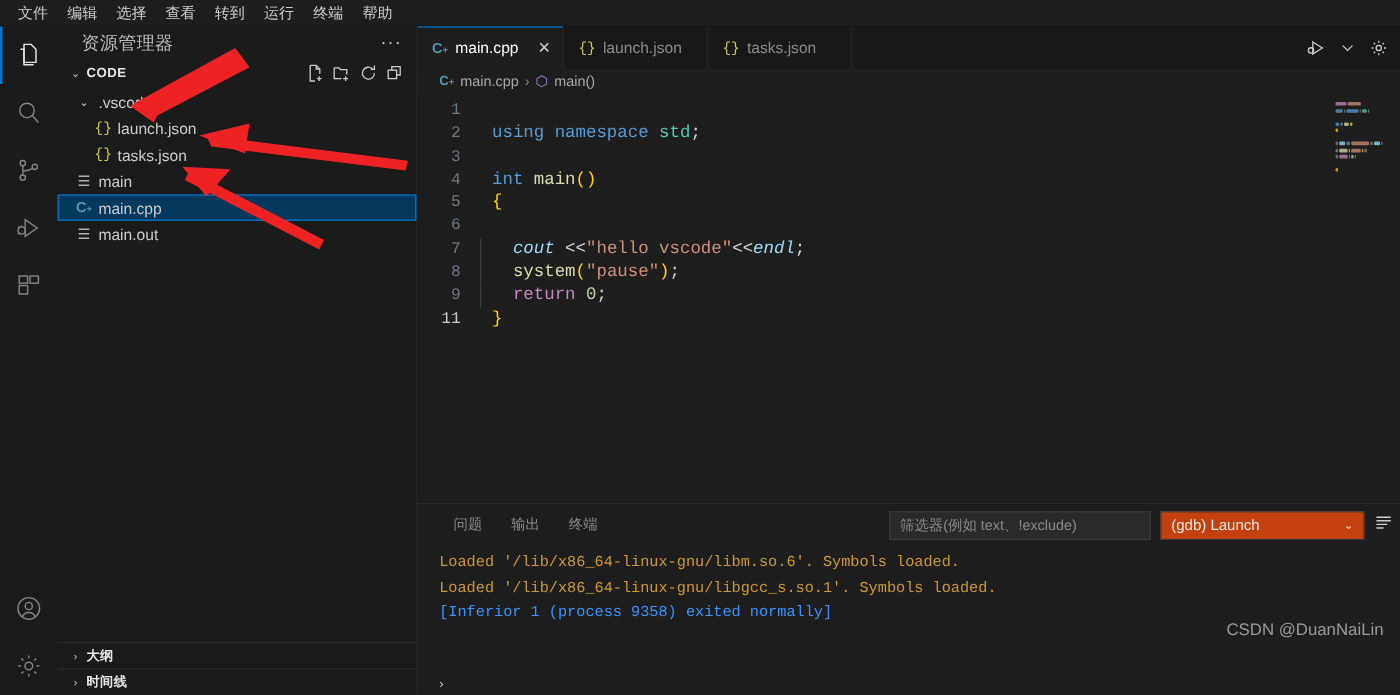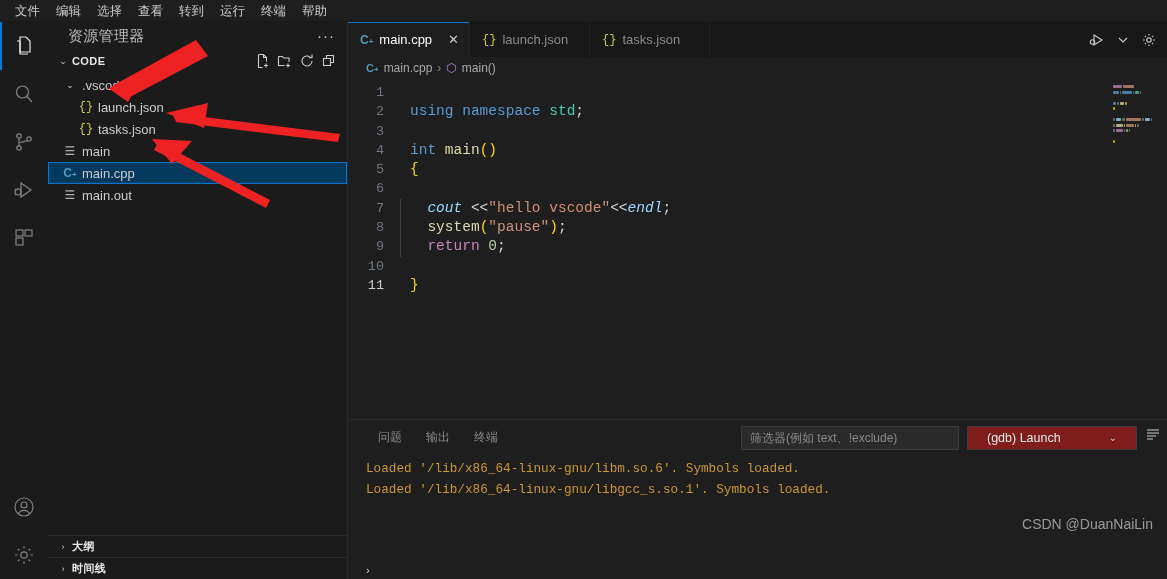--- a/index.html
+++ b/index.html
@@ -145,29 +145,29 @@
   .panel { height: 160px; background: #1e1e1e; border-top: 1px solid #2b2b2b; display: flex; flex-direction: column; }
   .panel-head { height: 35px; display: flex; align-items: center; padding-left: 18px; gap: 0; }
   .ptab {
     font-size: 12px; color: #8a8a8a; padding: 0 12px; height: 35px; display: flex;
     align-items: center; position: relative; cursor: pointer; white-space: nowrap;
   }
   .ptab.active { color: #e7e7e7; }
   .ptab.active::after {
     content: ""; position: absolute; left: 10px; right: 10px; bottom: 0; height: 1px; background: #0078d4;
   }
-  .panel-head-right { margin-left: auto; display: flex; align-items: flex-start; gap: 8px; padding-right: 6px; }
+  .panel-head-right { margin-left: auto; display: flex; align-items: center; gap: 8px; padding-right: 6px; }
   .filter-input {
     width: 218px; height: 24px; background: #2a2a2a; border: 1px solid #3c3c3c; color: #cccccc;
     font-size: 12px; padding: 0 8px; outline: none; font-family: "Liberation Sans", sans-serif;
   }
   .filter-input::placeholder { color: #8a8a8a; }
   .launch-select {
-    width: 170px; height: 24px; background: #7f1d1d; border: 1px solid #3c3c3c; color: #e7e7e7;
-    font-size: 12.5px; display: flex; align-items: center; padding: 0 19px; cursor: pointer;
+    width: 170px; height: 24px; background: #c2410c; border: 1px solid #3c3c3c; color: #e7e7e7;
+    font-size: 12.5px; display: flex; align-items: center; padding: 0 8px; cursor: pointer;
   }
   .launch-select .lbl { flex: 1; }
   .launch-select .chev { color: #cccccc; font-size: 10px; }
   .panel-icon svg { width: 16px; height: 16px; stroke: #cccccc; fill: none; stroke-width: 1.2; cursor: pointer; }
 
   .console {
     flex: 1; overflow: hidden; padding: 4px 0 0 18px;
     font-family: "Liberation Mono", "DejaVu Sans Mono", monospace; font-size: 12.7px; line-height: 20.5px;
   }
   .cline { white-space: pre; }
@@ -396,24 +396,20 @@
               <div class="ctext" style="border-left: 1px solid rgb(64, 64, 64); padding-left: 9px;"><span class="k-plain">  </span><span class="k-var">cout</span><span class="k-plain"> &lt;&lt;</span><span class="k-str">"hello vscode"</span><span class="k-plain">&lt;&lt;</span><span class="k-var">endl</span><span class="k-plain">;</span></div>
             </div>
             <div class="cl">
               <div class="gutter">8</div>
               <div class="ctext" style="border-left: 1px solid rgb(64, 64, 64); padding-left: 9px;"><span class="k-plain">  </span><span class="k-fn">system</span><span class="k-brz">(</span><span class="k-str">"pause"</span><span class="k-brz">)</span><span class="k-plain">;</span></div>
             </div>
             <div class="cl">
               <div class="gutter">9</div>
               <div class="ctext" style="border-left: 1px solid rgb(64, 64, 64); padding-left: 9px;"><span class="k-plain">  </span><span class="k-pre">return</span><span class="k-plain"> </span><span class="k-num">0</span><span class="k-plain">;</span></div>
             </div>
-            <div class="cl">
-              <div class="gutter">10</div>
-              <div class="ctext" style="border-left: 1px solid rgb(64, 64, 64); padding-left: 9px;"></div>
-            </div>
             <div class="cl cur">
               <div class="gutter">11</div>
               <div class="ctext"><span class="k-brz">}</span></div>
             </div>
           </div>
         <div class="minimap" id="minimap">
             <div class="mm-line">
               <div class="mm-b" style="width: 8.8px; background: rgb(197, 134, 192);"></div>
               <div class="mm-b" style="width: 11px; background: rgb(206, 145, 120);"></div>
             </div>
@@ -483,20 +479,21 @@
               <svg viewBox="0 0 16 16">
                 <path d="M2 4 h12 M2 7 h12 M2 10 h9 M2 13 h6"></path>
               </svg>
             </span>
           </div>
         </div>
 
         <div class="console" id="consolebox">
             <div class="cline c-amber">Loaded '/lib/x86_64-linux-gnu/libm.so.6'. Symbols loaded.</div>
             <div class="cline c-amber">Loaded '/lib/x86_64-linux-gnu/libgcc_s.so.1'. Symbols loaded.</div>
+            <div class="cline c-blue">[Inferior 1 (process 9358) exited normally]</div>
           </div>
         <div class="console-prompt">
           <span class="chev">›</span>
         </div>
       </div>
 
     </div>
   </div>
 
   <svg class="arrows" viewBox="0 0 1167 579">

